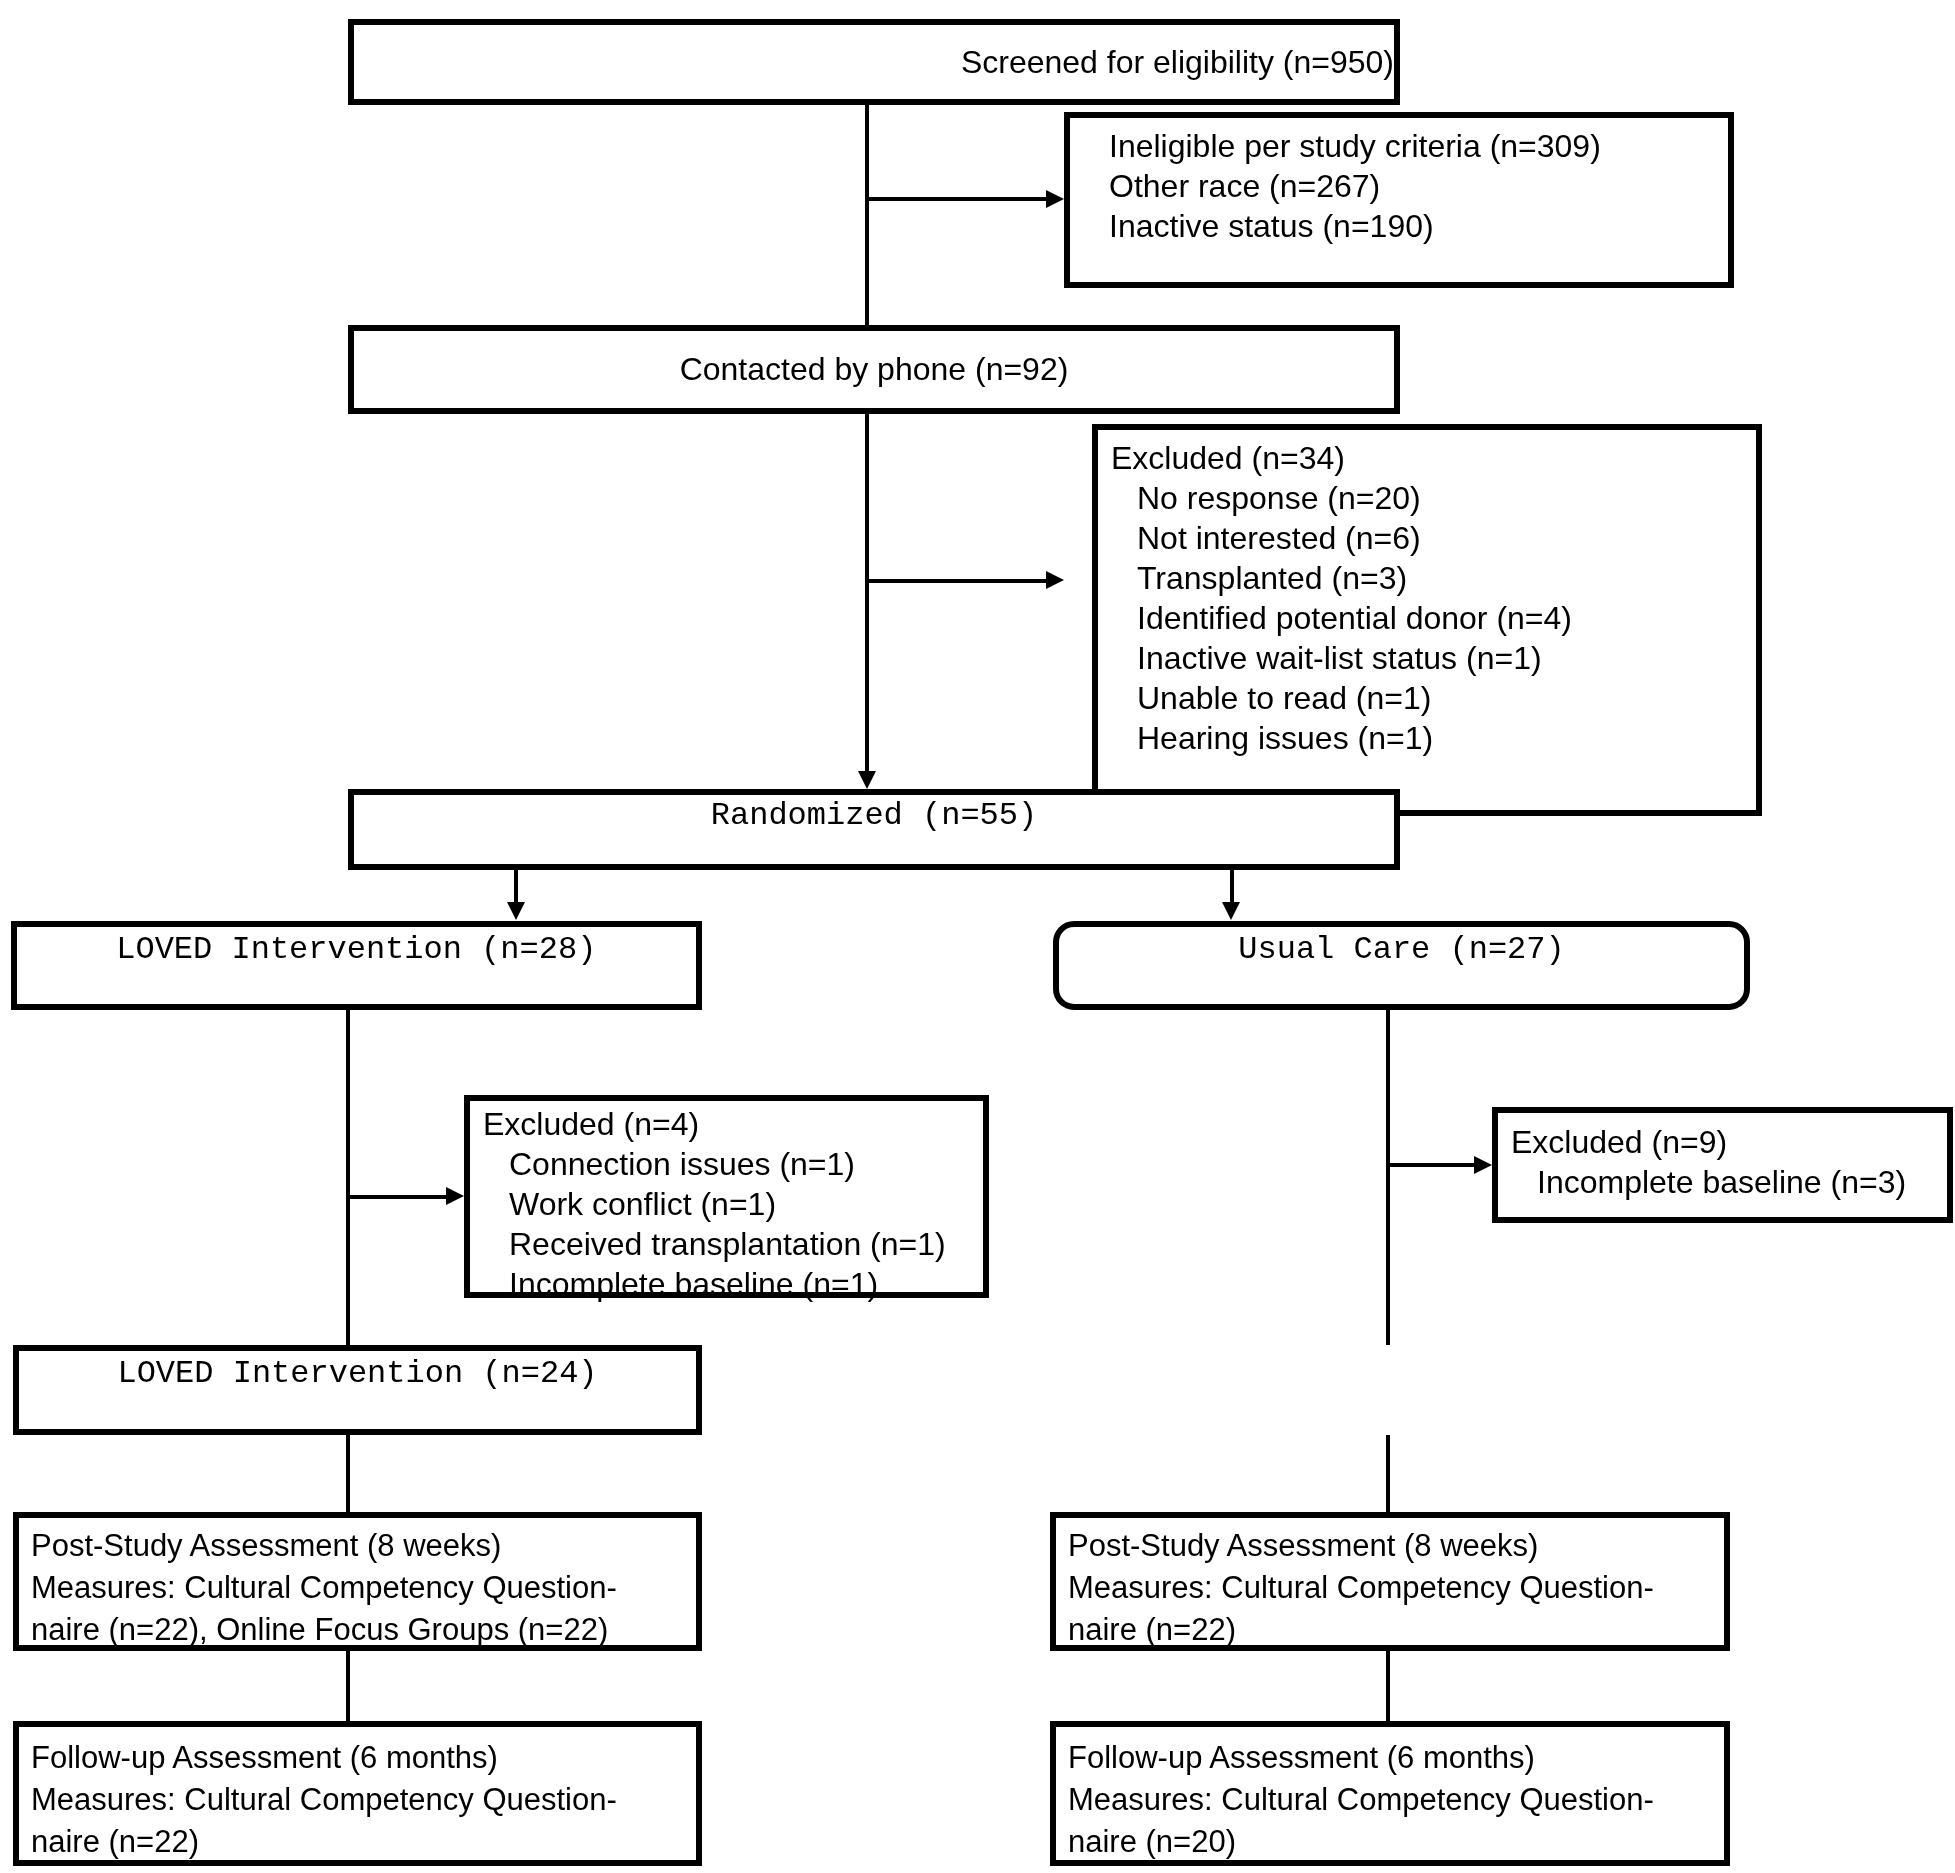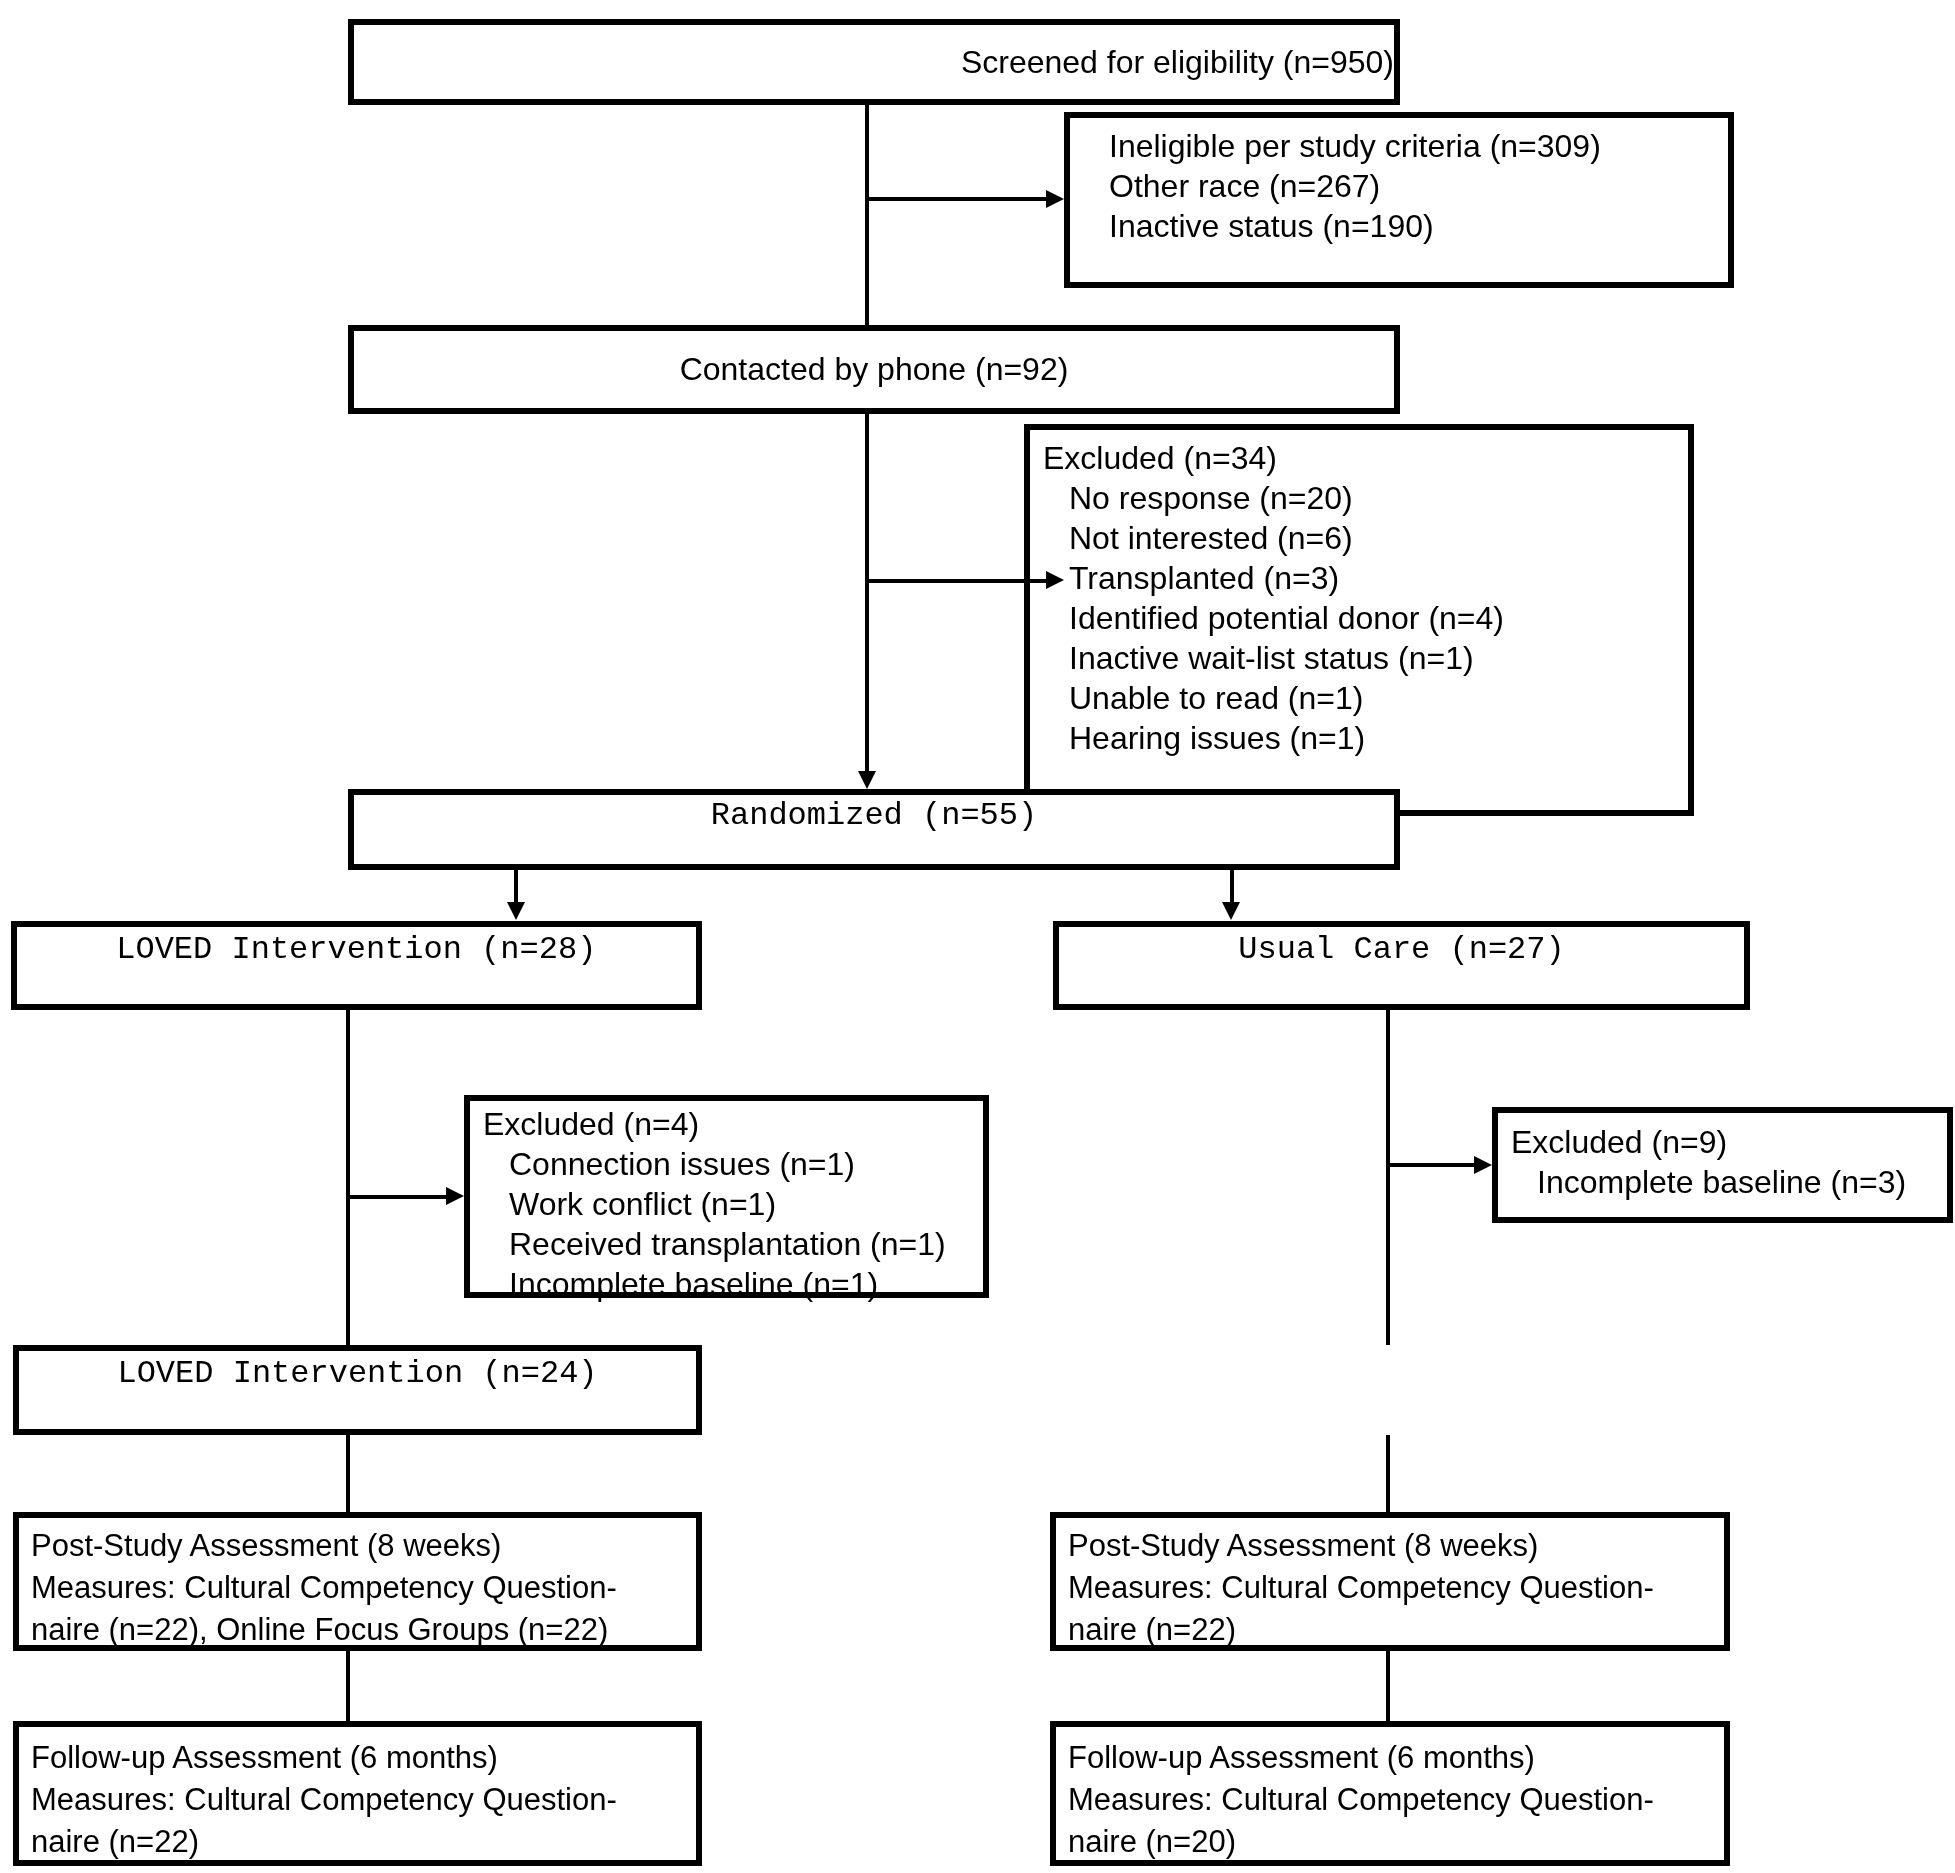--- a/index.html
+++ b/index.html
@@ -65,39 +65,39 @@
   <div class="box list" style="left:1064px;top:112px;width:670px;height:176px;">
     <div class="i">Ineligible per study criteria (n=309)</div>
     <div class="i">Other race (n=267)</div>
     <div class="i">Inactive status (n=190)</div>
   </div>
 
   <div class="box center" style="left:348px;top:325px;width:1052px;height:89px;">
     <span>Contacted by phone (n=92)</span>
   </div>
 
-  <div class="box list" style="left:1024px;top:424px;width:670px;height:392px;">
+  <div class="box list" style="left:1092px;top:424px;width:670px;height:392px;">
     <div class="t">Excluded (n=34)</div>
     <div class="i">No response (n=20)</div>
     <div class="i">Not interested (n=6)</div>
     <div class="i">Transplanted (n=3)</div>
     <div class="i">Identified potential donor (n=4)</div>
     <div class="i">Inactive wait-list status (n=1)</div>
     <div class="i">Unable to read (n=1)</div>
     <div class="i">Hearing issues (n=1)</div>
   </div>
 
   <div class="box topline" style="left:348px;top:789px;width:1052px;height:81px;padding-top:2.2px;">
     <span>Randomized (n=55)</span>
   </div>
 
   <div class="box topline" style="left:10.8px;top:921px;width:691px;height:89px;">
     <span>LOVED Intervention (n=28)</span>
   </div>
-  <div class="box topline" style="left:1053px;top:921px;width:697px;height:89px;">
+  <div class="box topline" style="left:1053px;top:921px;width:697px;height:89px;border-radius:21px;">
     <span>Usual Care (n=27)</span>
   </div>
 
   <div class="box list" style="left:464px;top:1095px;width:525px;height:203px;padding-top:3.2px;">
     <div class="t">Excluded (n=4)</div>
     <div class="i">Connection issues (n=1)</div>
     <div class="i">Work conflict (n=1)</div>
     <div class="i">Received transplantation (n=1)</div>
     <div class="i">Incomplete baseline  (n=1)</div>
   </div>

